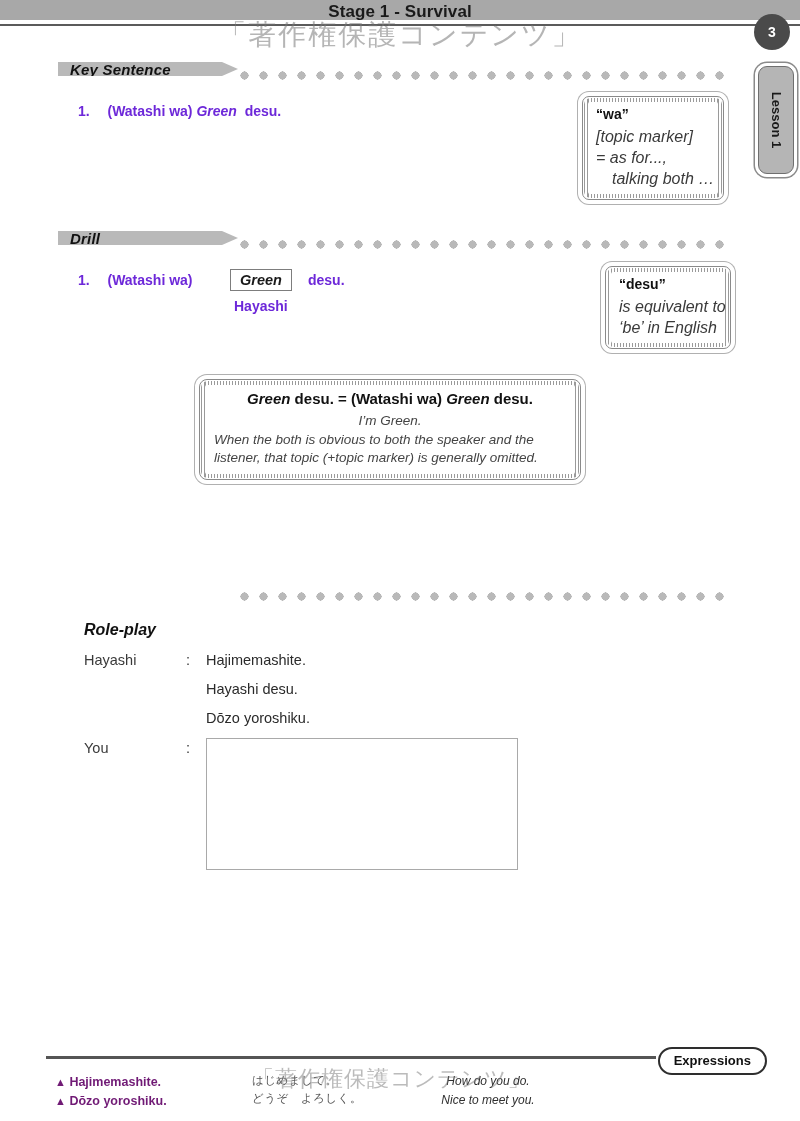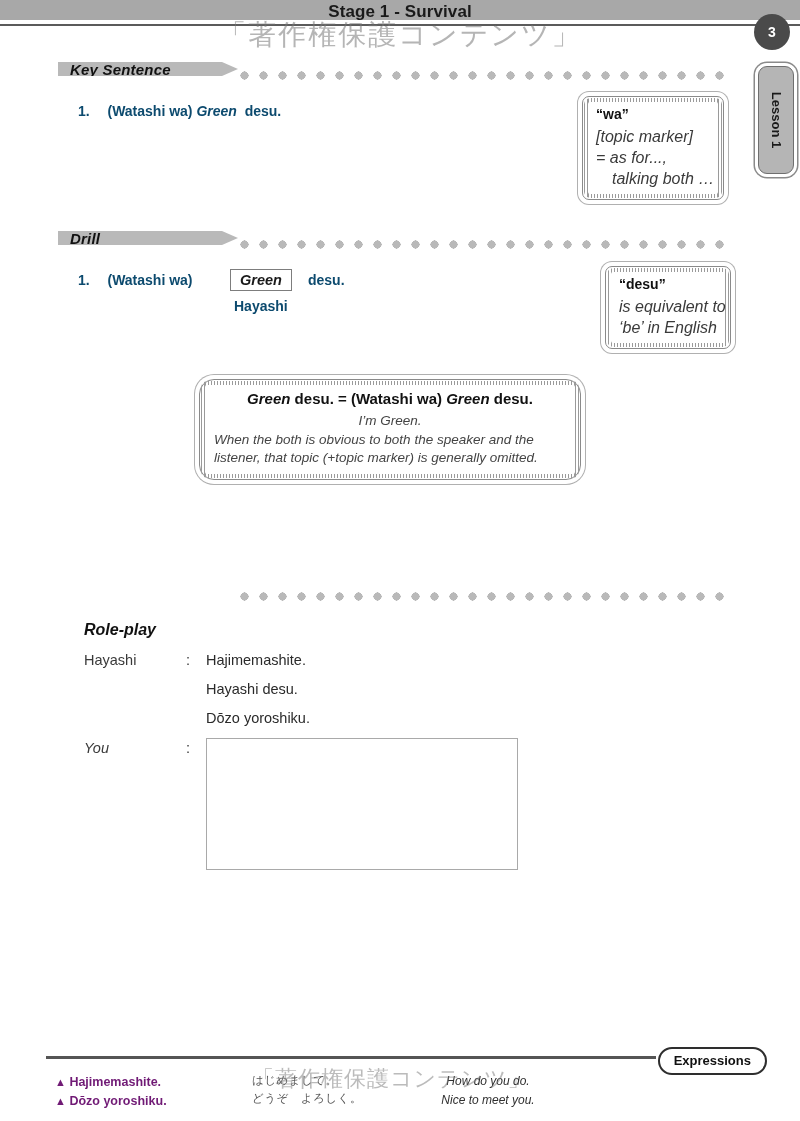--- a/index.html
+++ b/index.html
@@ -79,21 +79,21 @@
   .dotline {
     position: absolute; top: 9px; height: 9px;
     background-image: radial-gradient(circle at 4.5px 4.5px, #b9b9b9 4px, rgba(0,0,0,0) 4.2px);
     background-size: 19px 9px;
     background-repeat: repeat-x;
   }
 
   
   .num-item {
     position: absolute;
-    font-size: 14px; font-weight: bold; color: #0c4a6e;
+    font-size: 14px; font-weight: bold; color: #6d28d9;
     white-space: nowrap;
   }
   .num-item .it { font-style: italic; }
 
   .drill-box {
     position: absolute;
     border: 1.2px solid #7d7d7d;
     padding: 2px 9px;
     font-size: 14.5px; font-weight: bold; font-style: italic;
     color: #1a1a1a;
@@ -129,21 +129,21 @@
     line-height: 1.32;
     white-space: pre;
   }
   .note-line.ind { padding-left: 16px; }
 
   
   .explain {
     position: absolute;
     background: #ffffff;
     border: 1.4px solid #8a8a8a;
-    border-radius: 15px;
+    border-radius: 8px;
     box-shadow: 0 0 0 4px #ffffff, 0 0 0 5px #b0b0b0;
     padding: 10px 14px 11px 14px;
     text-align: center;
   }
   .explain .hatch {
     position: absolute; inset: 1px;
     border-radius: 6px;
     border: 4px solid transparent;
     background-image: repeating-linear-gradient(90deg,#9a9a9a 0 1px, transparent 1px 3px);
     -webkit-mask: linear-gradient(#000 0 0) content-box, linear-gradient(#000 0 0);
@@ -168,21 +168,21 @@
 
   
   .roleplay-title {
     position: absolute;
     font-size: 16px; font-weight: bold; font-style: italic; color: #111;
   }
   .speaker {
     position: absolute;
     font-size: 14.5px; color: #3a3a3a;
   }
-  .speaker.it { font-style: italic; }
+  .speaker.it { }
   .colon {
     position: absolute;
     font-size: 14.5px; color: #3a3a3a;
   }
   .line {
     position: absolute;
     font-size: 14.5px; color: #2a2a2a;
     white-space: nowrap;
   }
   .answer-box {

